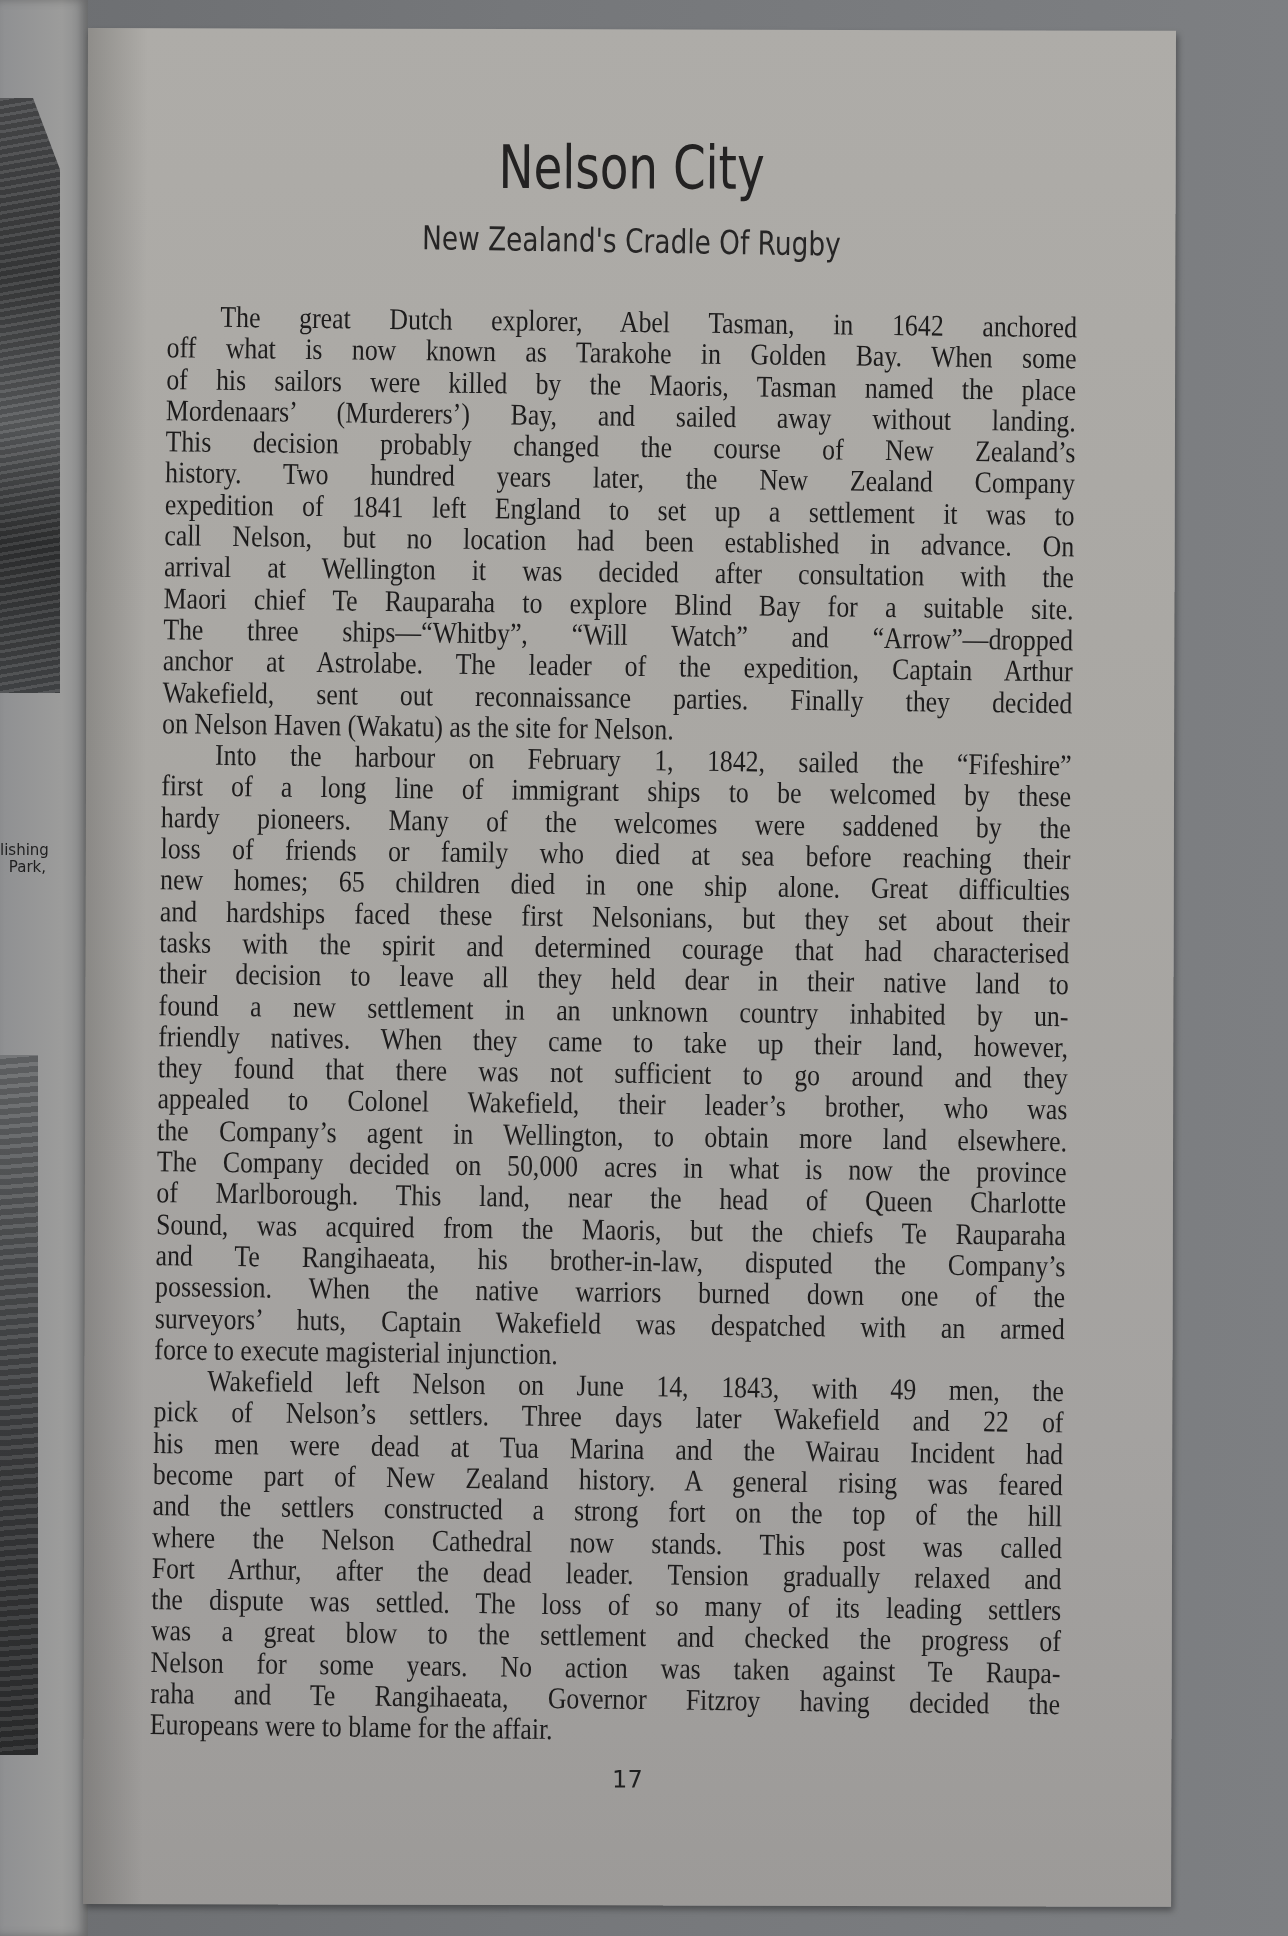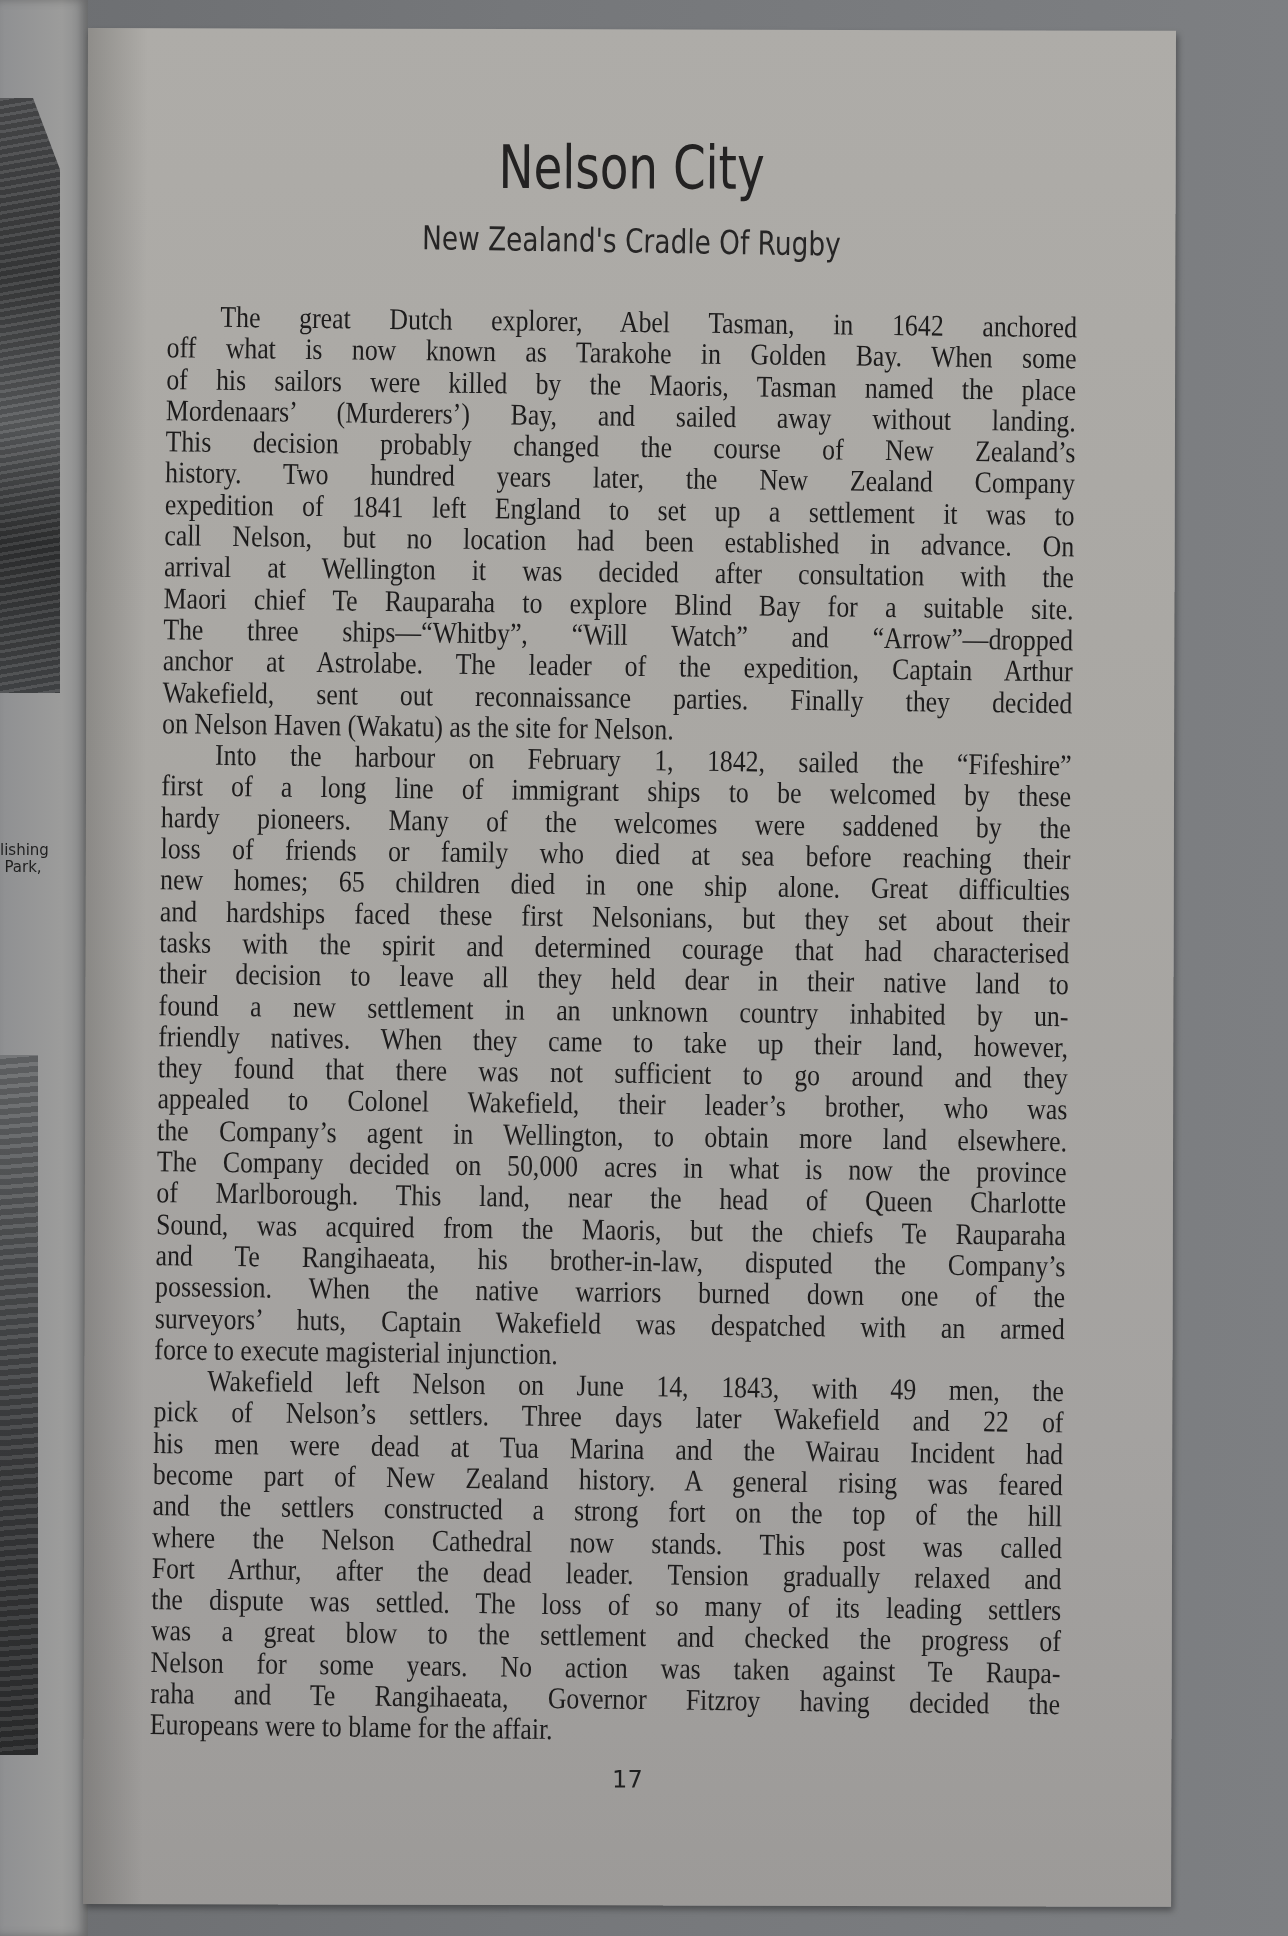--- a/index.html
+++ b/index.html
@@ -44,21 +44,21 @@
       height: 700px;
       background:
         repeating-linear-gradient(175deg, rgba(255,255,255,0.07) 0 4px, rgba(0,0,0,0.12) 4px 10px),
         linear-gradient(180deg, #6a6c6e 0%, #505254 30%, #3c3d3f 60%, #2e2f30 100%);
     }
     .left-caption {
       position: absolute;
       left: 0;
       top: 842px;
       width: 46px;
-      text-align: center;
+      text-align: right;
       font-family: "DejaVu Sans", sans-serif;
       font-size: 15px;
       line-height: 17px;
       color: #1e1e1e;
       white-space: pre;
     }
     
     .page {
       position: absolute;
       left: 88px;

